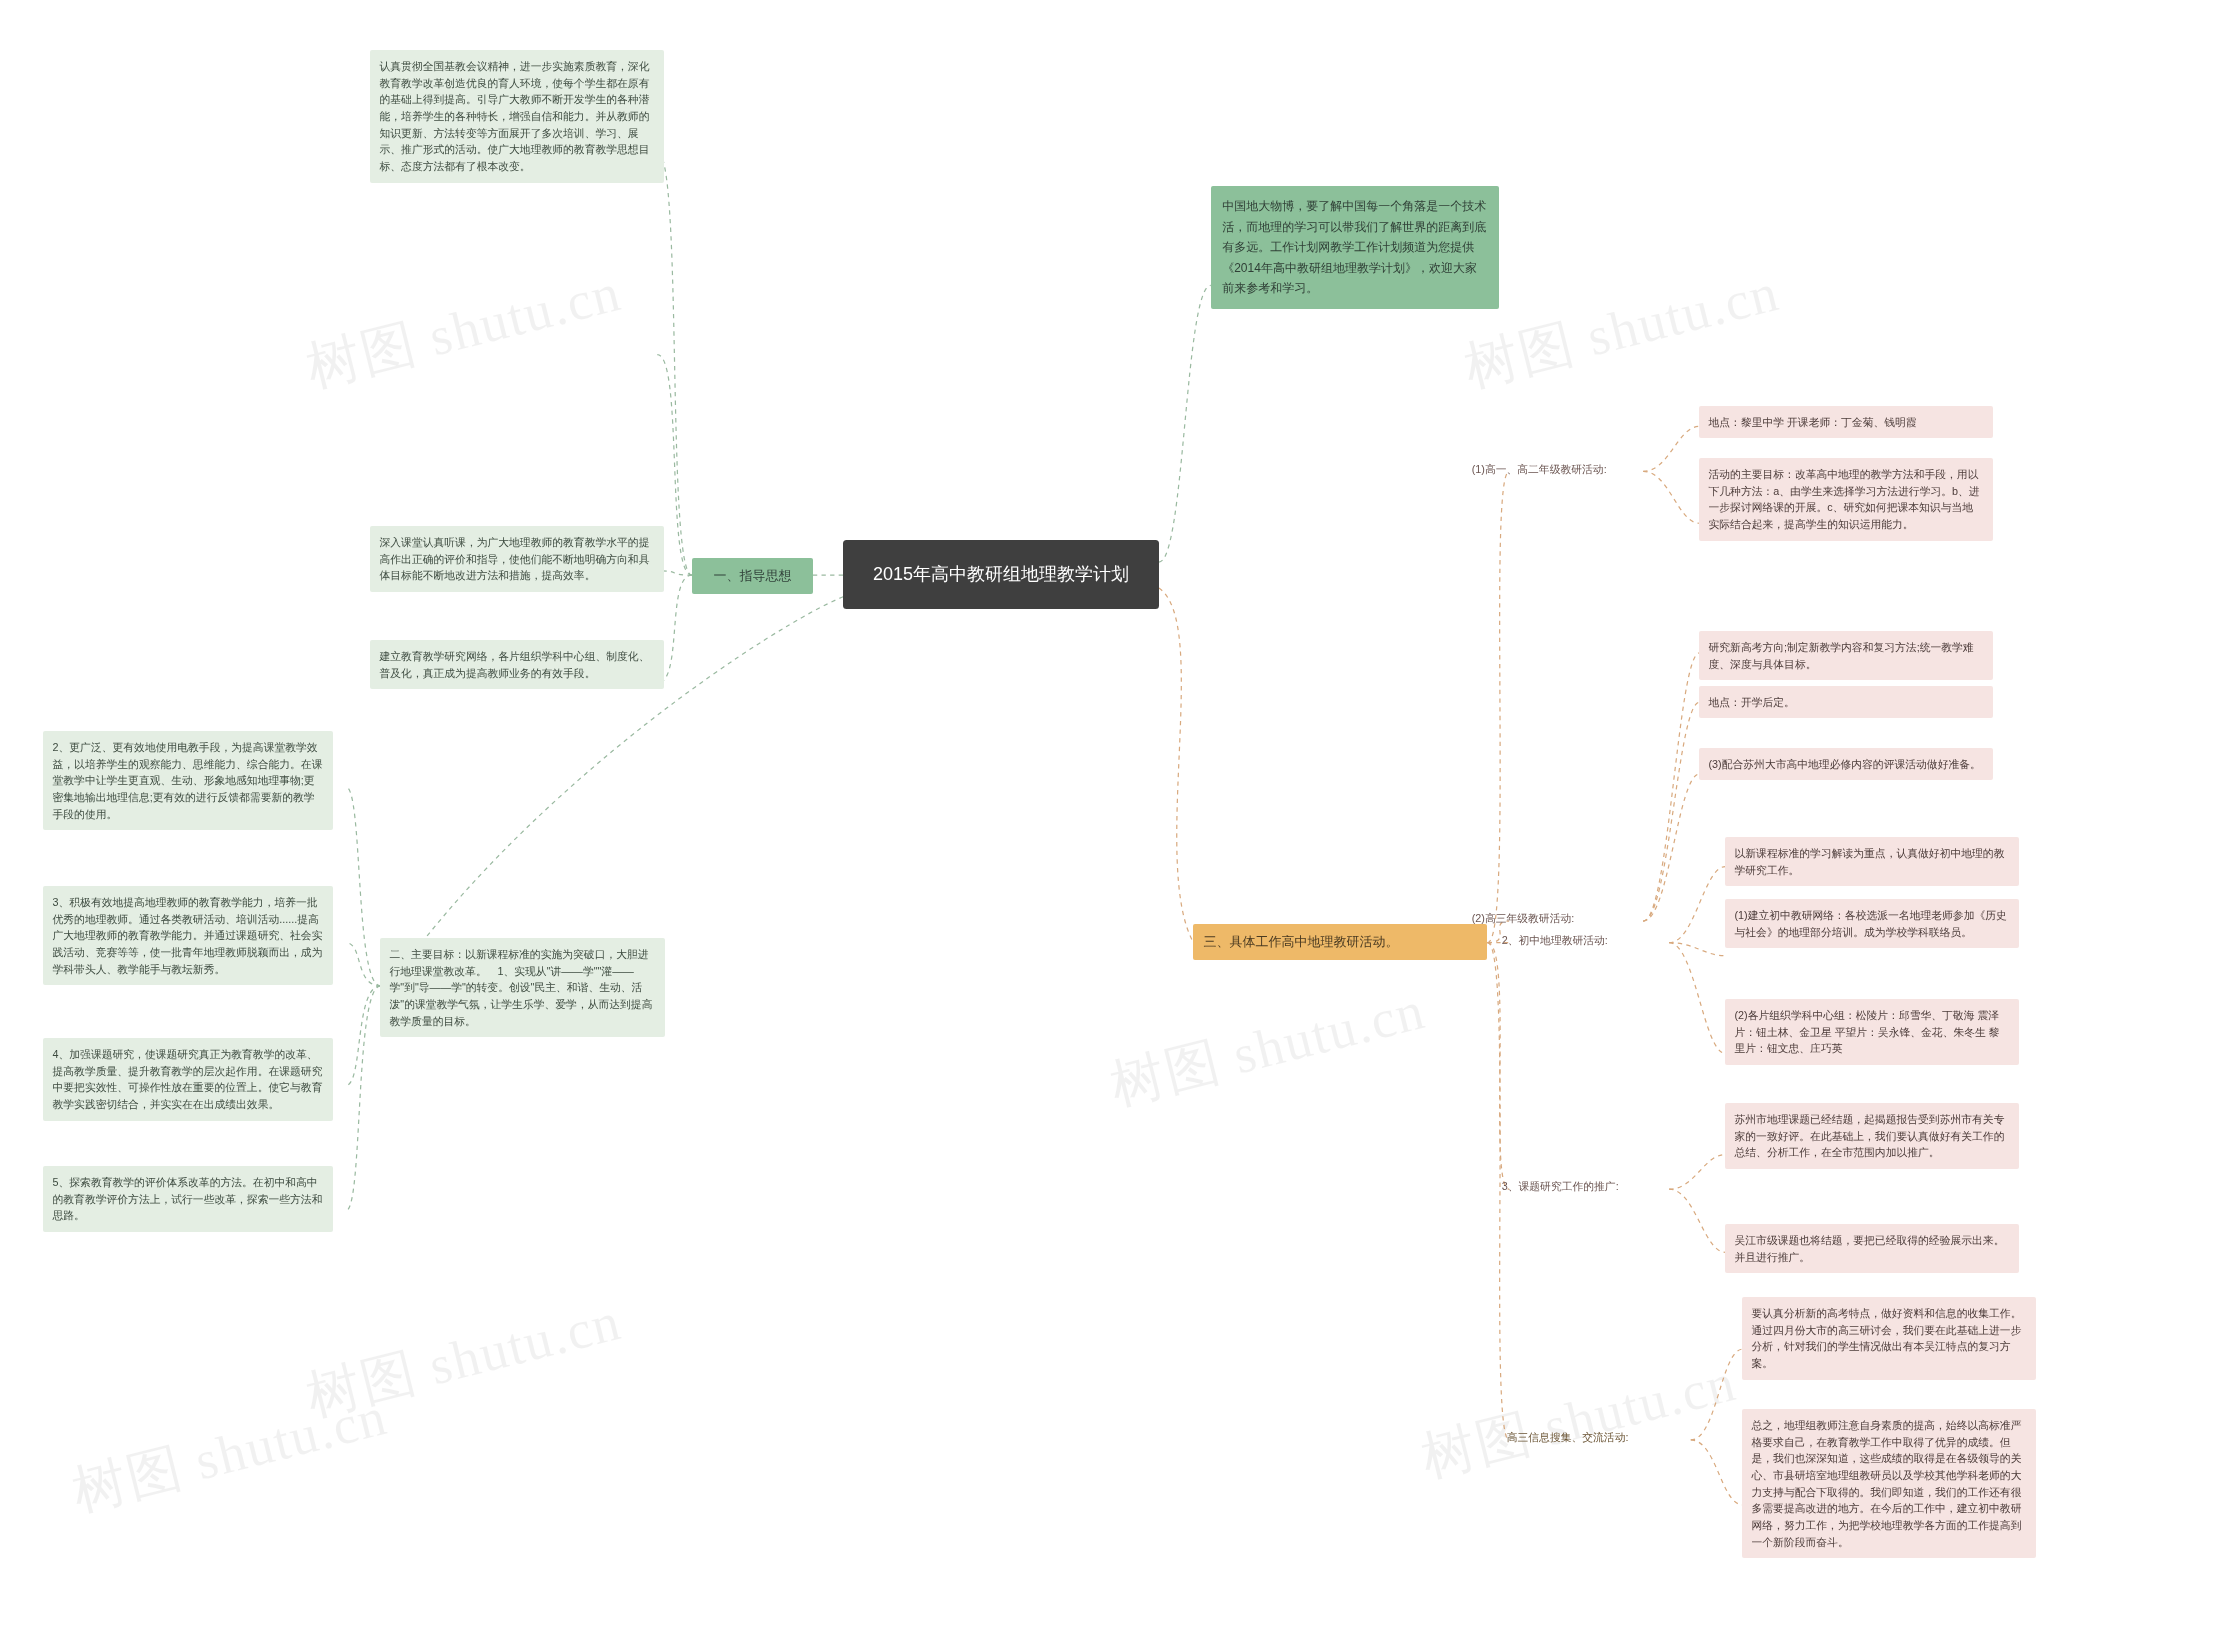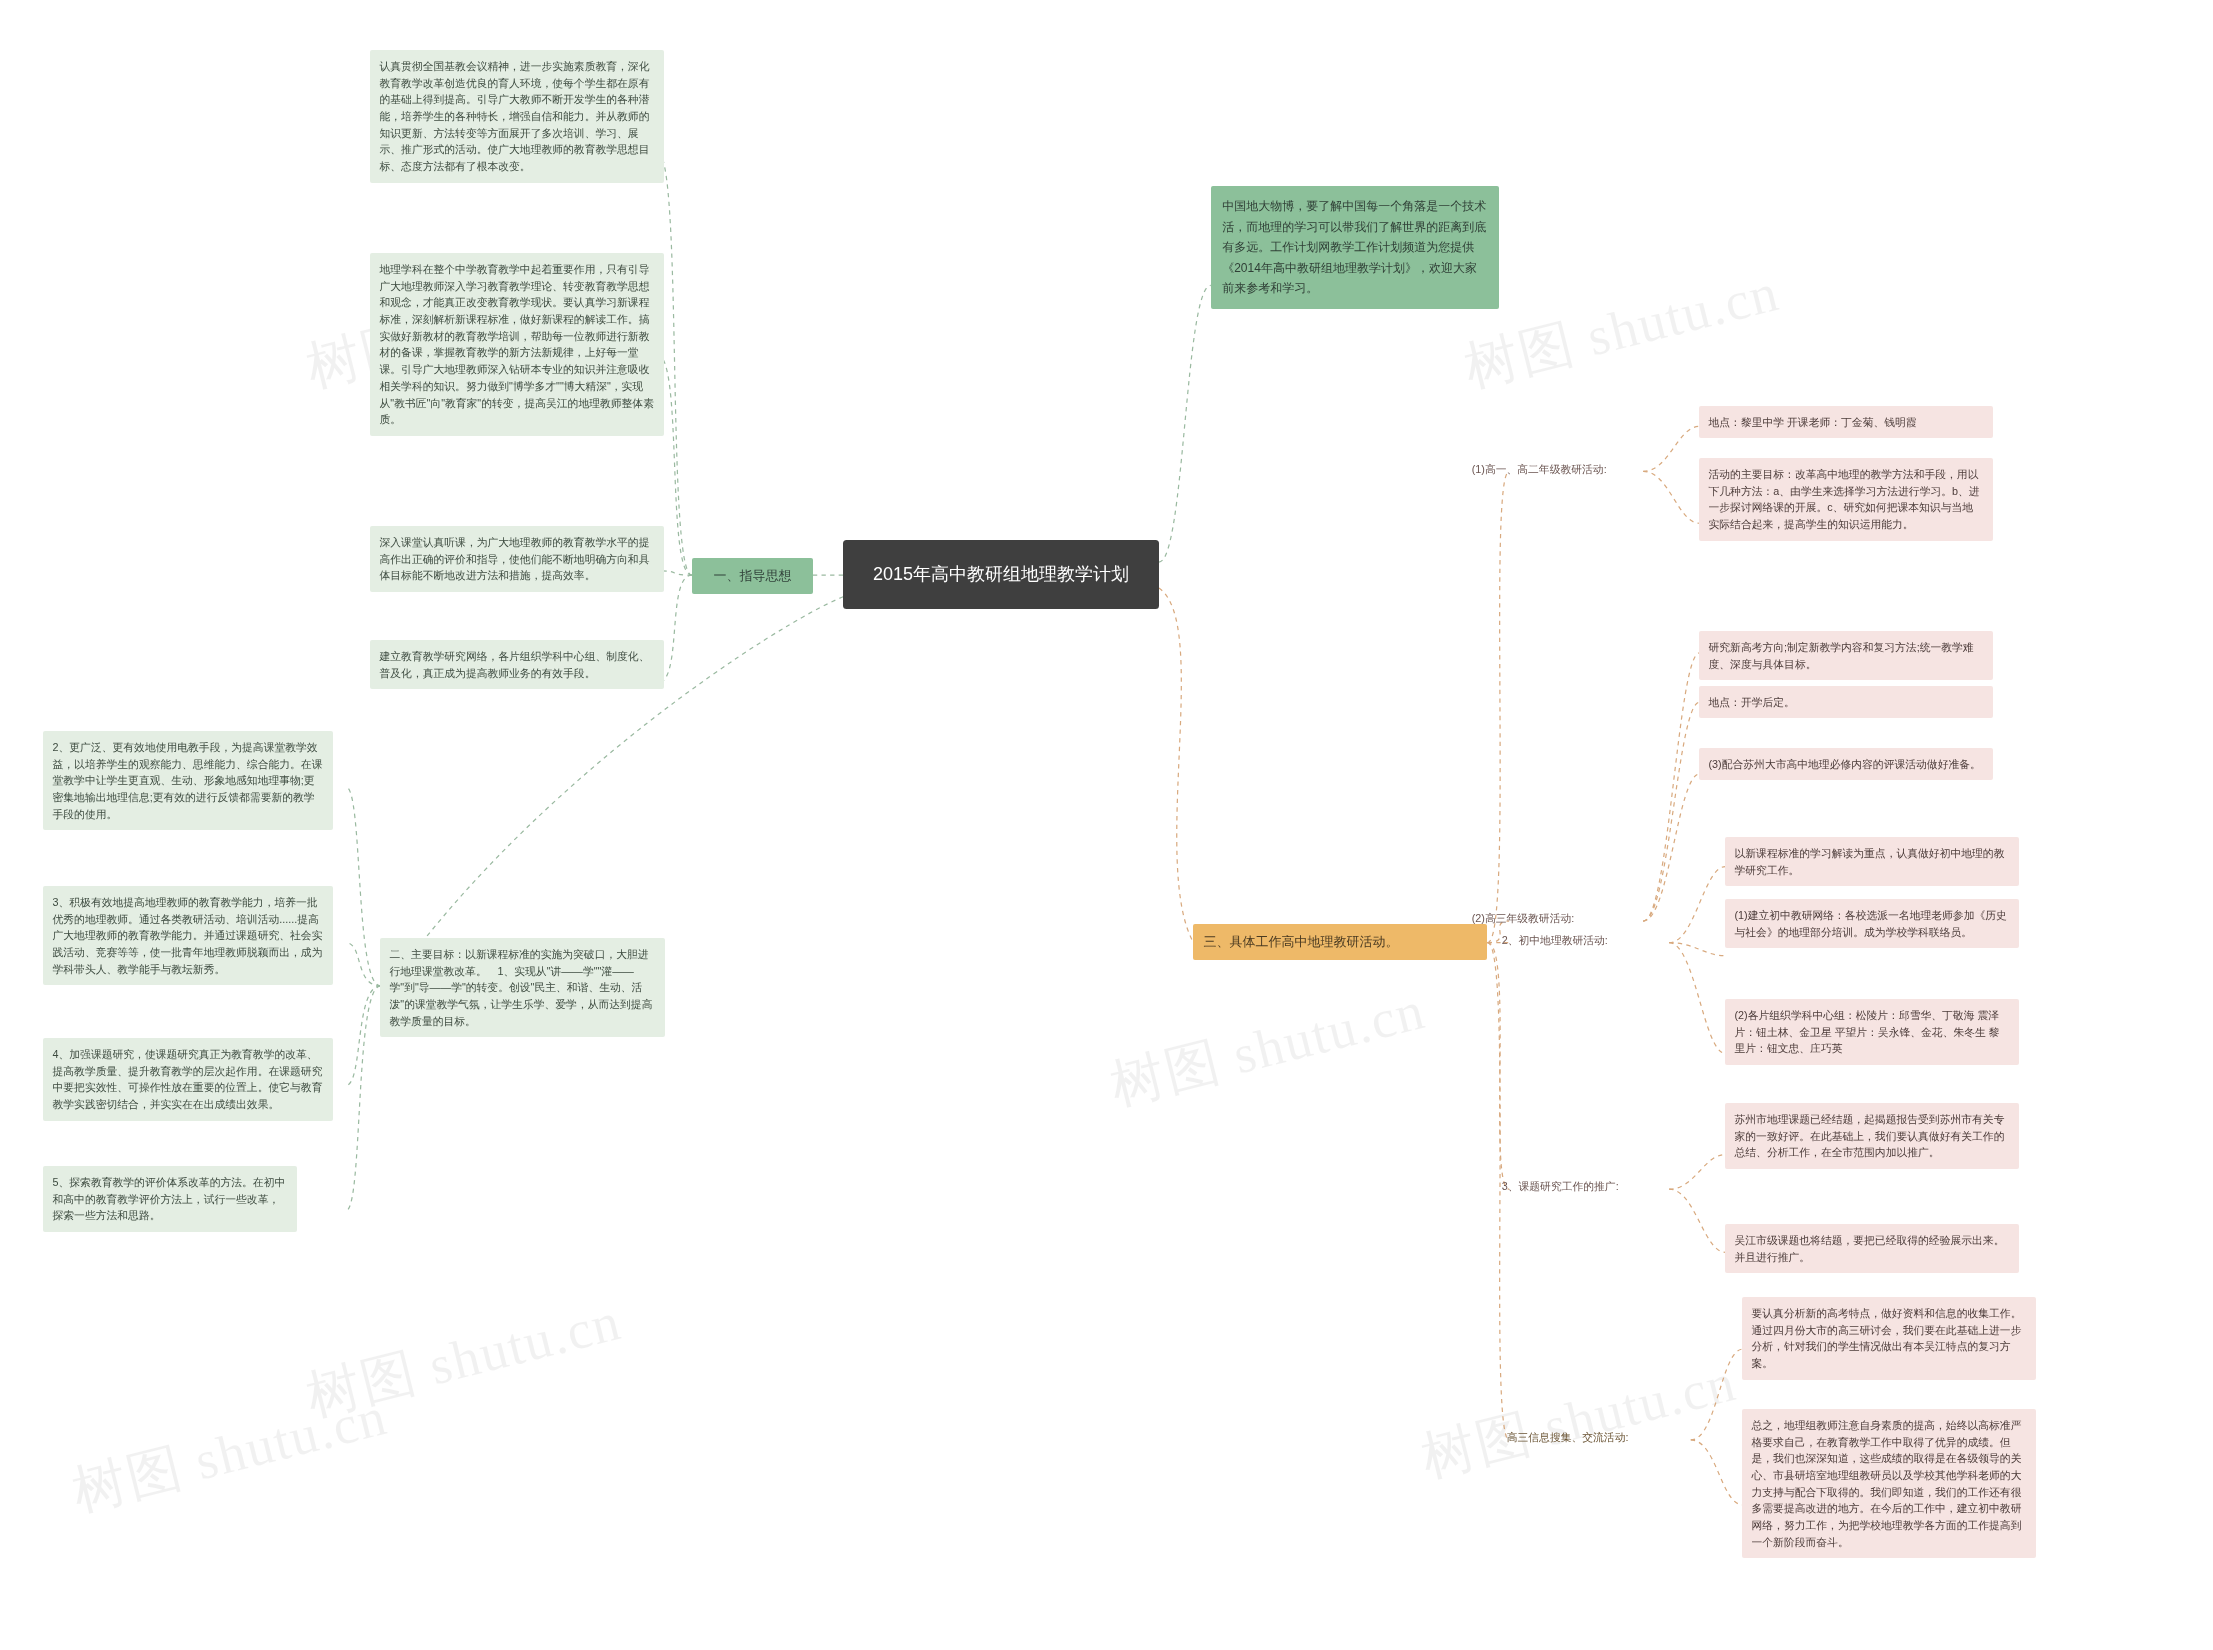--- a/index.html
+++ b/index.html
@@ -174,44 +174,41 @@
     <span>中国地大物博，要了解中国每一个角落是一个技术活，而地理的学习可以带我们了解世界的距离到底有多远。工作计划网教学工作计划频道为您提供《2014年高中教研组地理教学计划》，欢迎大家前来参考和学习。</span>
   </div>
 
   <div class="node green-head" style="left:692px; top:558px; width:121px;">
     <span>一、指导思想</span>
   </div>
 
   <div class="node green-box" style="left:370px; top:50px; width:294px;">
     <span>认真贯彻全国基教会议精神，进一步实施素质教育，深化教育教学改革创造优良的育人环境，使每个学生都在原有的基础上得到提高。引导广大教师不断开发学生的各种潜能，培养学生的各种特长，增强自信和能力。并从教师的知识更新、方法转变等方面展开了多次培训、学习、展示、推广形式的活动。使广大地理教师的教育教学思想目标、态度方法都有了根本改变。</span>
   </div>
-  <div class="node green-box" style="left:370px; top:253px; width:294px;">
-    <span>地理学科在整个中学教育教学中起着重要作用，只有引导广大地理教师深入学习教育教学理论、转变教育教学思想和观念，才能真正改变教育教学现状。要认真学习新课程标准，深刻解析新课程标准，做好新课程的解读工作。搞实做好新教材的教育教学培训，帮助每一位教师进行新教材的备课，掌握教育教学的新方法新规律，上好每一堂课。引导广大地理教师深入钻研本专业的知识并注意吸收相关学科的知识。努力做到"博学多才""博大精深"，实现从"教书匠"向"教育家"的转变，提高吴江的地理教师整体素质。</span>
-  </div>
   <div class="node green-box" style="left:370px; top:526px; width:294px;">
     <span>深入课堂认真听课，为广大地理教师的教育教学水平的提高作出正确的评价和指导，使他们能不断地明确方向和具体目标能不断地改进方法和措施，提高效率。</span>
   </div>
   <div class="node green-box" style="left:370px; top:640px; width:294px;">
     <span>建立教育教学研究网络，各片组织学科中心组、制度化、普及化，真正成为提高教师业务的有效手段。</span>
   </div>
 
   <div class="node green-box" style="left:380px; top:938px; width:285px;">
     <span>二、主要目标：以新课程标准的实施为突破口，大胆进行地理课堂教改革。　1、实现从"讲——学""灌——学"到"导——学"的转变。创设"民主、和谐、生动、活泼"的课堂教学气氛，让学生乐学、爱学，从而达到提高教学质量的目标。</span>
   </div>
 
   <div class="node green-box" style="left:43px; top:731px; width:290px;">
     <span>2、更广泛、更有效地使用电教手段，为提高课堂教学效益，以培养学生的观察能力、思维能力、综合能力。在课堂教学中让学生更直观、生动、形象地感知地理事物;更密集地输出地理信息;更有效的进行反馈都需要新的教学手段的使用。</span>
   </div>
   <div class="node green-box" style="left:43px; top:886px; width:290px;">
     <span>3、积极有效地提高地理教师的教育教学能力，培养一批优秀的地理教师。通过各类教研活动、培训活动......提高广大地理教师的教育教学能力。并通过课题研究、社会实践活动、竞赛等等，使一批青年地理教师脱颖而出，成为学科带头人、教学能手与教坛新秀。</span>
   </div>
   <div class="node green-box" style="left:43px; top:1038px; width:290px;">
     <span>4、加强课题研究，使课题研究真正为教育教学的改革、提高教学质量、提升教育教学的层次起作用。在课题研究中要把实效性、可操作性放在重要的位置上。使它与教育教学实践密切结合，并实实在在出成绩出效果。</span>
   </div>
-  <div class="node green-box" style="left:43px; top:1166px; width:254px;">
+  <div class="node green-box" style="left:43px; top:1166px; width:290px;">
     <span>5、探索教育教学的评价体系改革的方法。在初中和高中的教育教学评价方法上，试行一些改革，探索一些方法和思路。</span>
   </div>
 
   <div class="node orange-head" style="left:1193px; top:924px; width:294px;">
     <span>三、具体工作高中地理教研活动。</span>
   </div>
 
   <div class="node pink-label" style="left:1470px; top:457px; width:173px;">
     <span>(1)高一、高二年级教研活动:</span>
   </div>

